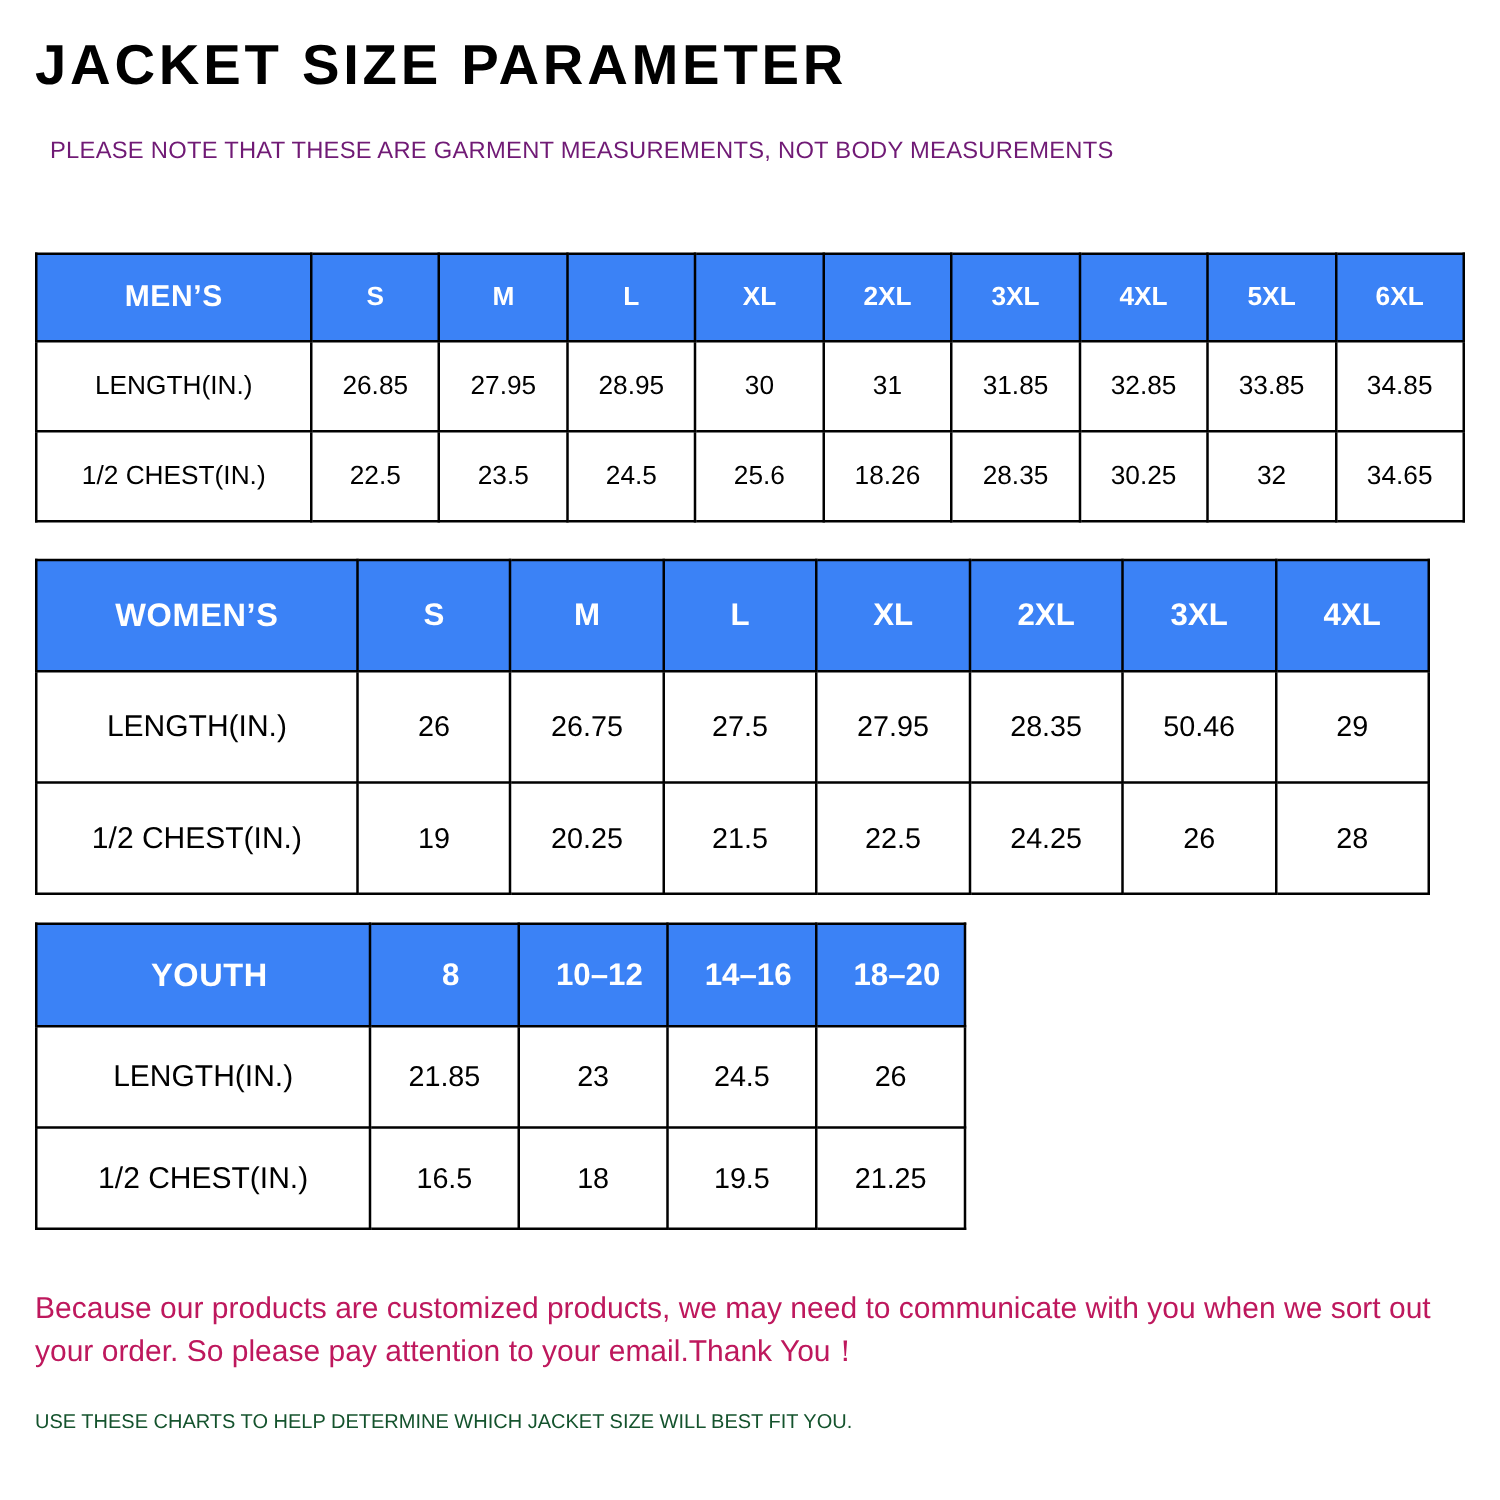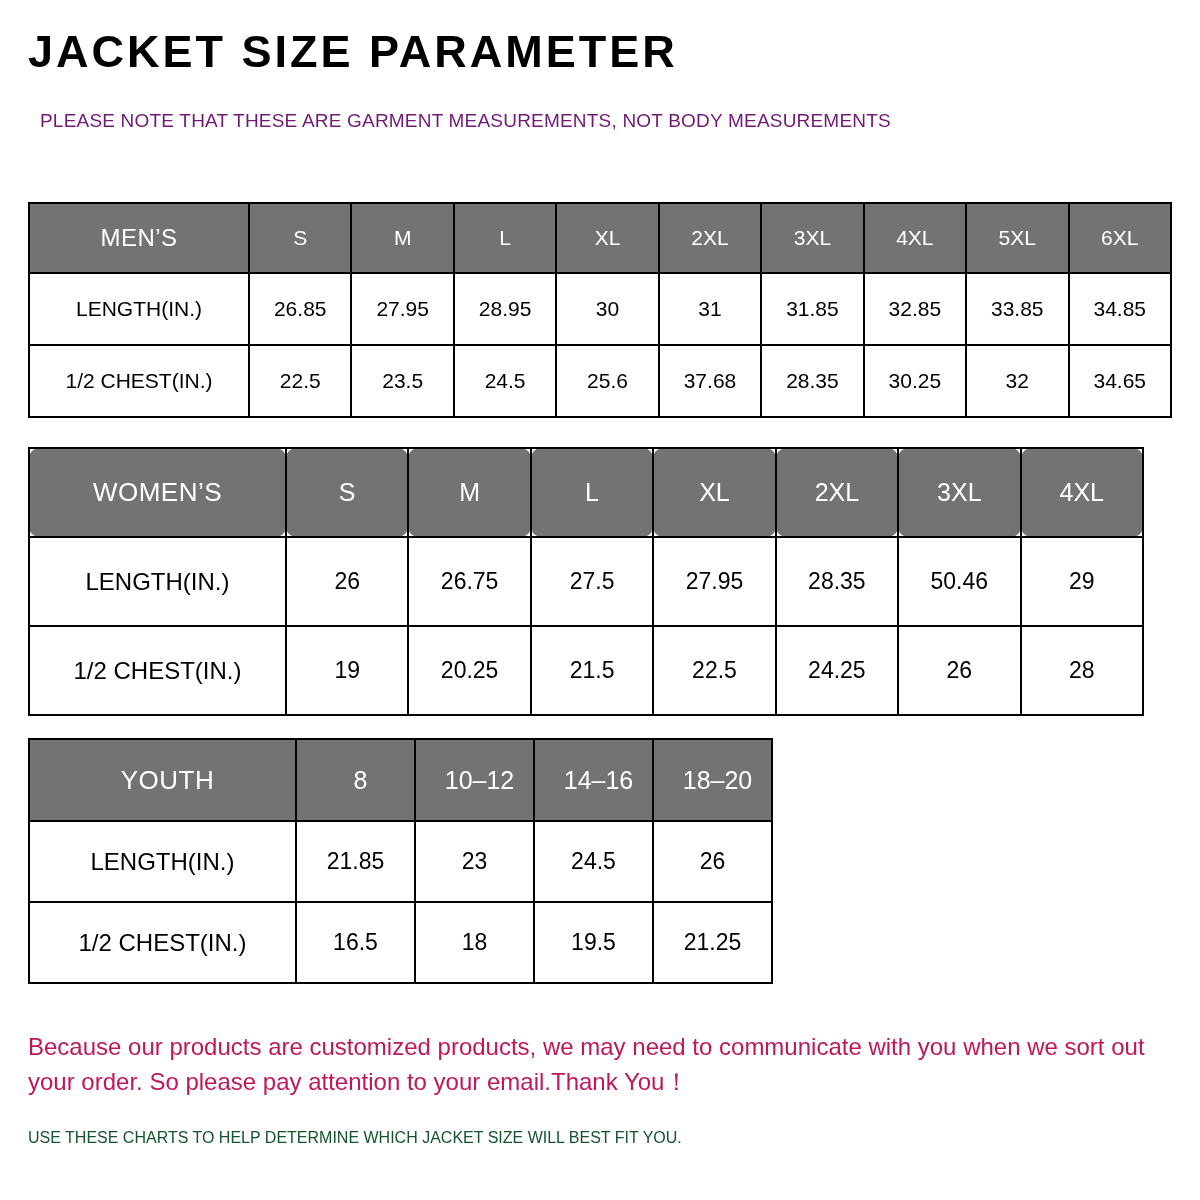--- a/index.html
+++ b/index.html
@@ -50,43 +50,43 @@
   table.sizechart td {
     border: 2px solid #000000;
     text-align: center;
     vertical-align: middle;
     font-size: 21px;
     color: #000000;
     background: #ffffff;
     padding: 0;
   }
   table.sizechart tr.head td {
-    background: #737373;
+    background: #3b82f6;
     color: #ffffff;
-    font-weight: normal;
+    font-weight: bold;
   }
   td.rowlabel {
     font-size: 22px;
     text-align: center;
   }
   tr.head td.rowlabel {
     font-size: 24px;
     letter-spacing: 0.5px;
   }
 
   
   #mens-table { left: 28px; top: 202px; width: 1144px; }
   #mens-table td { height: 70px; }
   #mens-table tr.head td { height: 68px; }
   #mens-table td.rowlabel { width: 218px; }
 
   
   #womens-table { left: 28px; top: 447px; width: 1116px; }
   #womens-table td { height: 87px; font-size: 23px; }
-  #womens-table tr.head td { height: 87px; font-size: 25px; border-radius: 10px; }
+  #womens-table tr.head td { height: 87px; font-size: 25px; }
   #womens-table td.rowlabel { width: 255px; font-size: 24px; }
   #womens-table tr.head td.rowlabel { font-size: 26px; }
 
   
   #youth-table { left: 28px; top: 738px; width: 745px; }
   #youth-table td { height: 79px; font-size: 23px; }
   #youth-table tr.head td { height: 80px; font-size: 25px; padding-left: 10px; }
   #youth-table td.rowlabel { width: 255px; font-size: 24px; }
   #youth-table tr.head td.rowlabel { font-size: 26px; }
 
@@ -144,21 +144,21 @@
       <td>32.85</td>
       <td>33.85</td>
       <td>34.85</td>
     </tr>
     <tr>
       <td class="rowlabel">1/2 CHEST(IN.)</td>
       <td>22.5</td>
       <td>23.5</td>
       <td>24.5</td>
       <td>25.6</td>
-      <td>37.68</td>
+      <td>18.26</td>
       <td>28.35</td>
       <td>30.25</td>
       <td>32</td>
       <td>34.65</td>
     </tr>
   </tbody>
     </table>
 
   <table class="sizechart" id="womens-table">
     <tbody>

